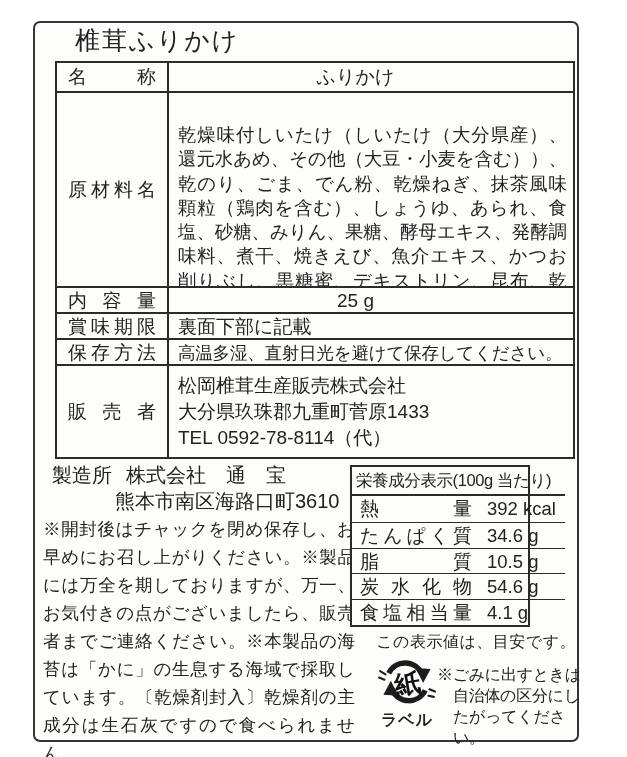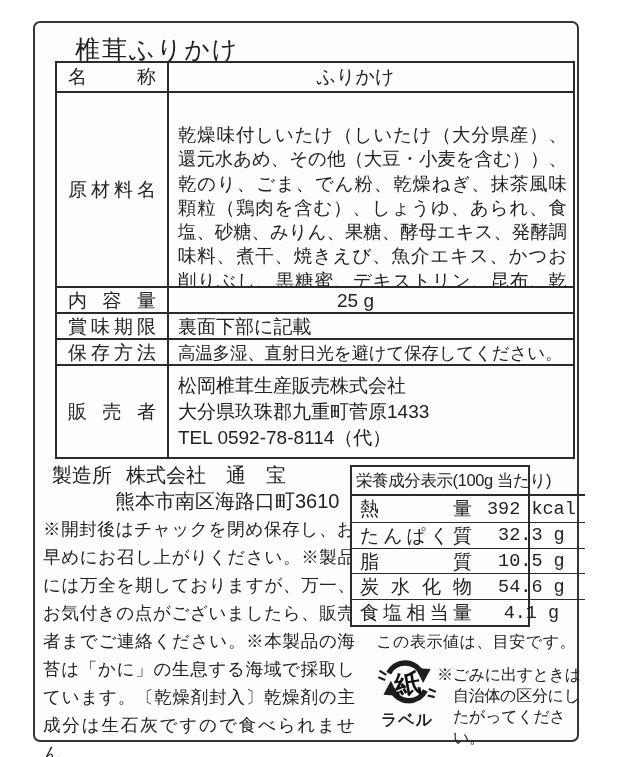--- a/index.html
+++ b/index.html
@@ -12,21 +12,21 @@
   }
   .page { position:relative; width:627px; height:757px; background:#ffffff; }
 
   
   .label {
     position:absolute; left:33px; top:21px; width:546px; height:721px;
     border:2.5px solid #343434; border-radius:7px; background:var(--paper);
   }
 
   .title {
-    position:absolute; left:40px; top:10px;
+    position:absolute; left:40px; top:1px;
     font-size:25px; letter-spacing:2px; font-weight:500; white-space:nowrap;
   }
 
   
   .spec-table {
     position:absolute; left:20px; top:38px; width:520px; height:398px;
     border:2.2px solid var(--line);
     display:grid; grid-template-rows:28px 195px 26px 26px 26px auto;
   }
   .spec-row { display:grid; grid-template-columns:112px 1fr; min-height:0; }
@@ -58,21 +58,21 @@
     display:grid; grid-template-rows:29px repeat(5,1fr); background:var(--paper);
   }
   .nutri-header {
     border-bottom:2px solid var(--line);
     display:flex; align-items:center; padding:0 4px;
     font-size:16.5px; letter-spacing:-0.4px; white-space:nowrap; overflow:hidden;
   }
   .nutri-row { display:grid; grid-template-columns:112px 1fr; align-items:center; padding:0 9px 0 8px; min-height:0;gap:15px; }
   .nutri-row + .nutri-row { border-top:1.8px solid var(--line); }
   .nutri-label { font-size:19px; text-align:justify; text-align-last:justify; }
-  .nutri-value { font-size:18.5px; text-align:center; white-space:nowrap;font-family:Liberation Mono, monospace; }
+  .nutri-value { font-size:18.5px; text-align:left; white-space:nowrap; }
 
   .nutri-note { position:absolute; left:315px; top:609px; width:226px; text-align:right; font-size:16px; letter-spacing:0.5px; white-space:nowrap; }
 
   
   .recycle { position:absolute; left:339px; top:633px; width:66px; text-align:center; }
   .recycle svg { display:block; margin:0 auto; }
   .recycle-caption { font-size:16px; font-weight:600; letter-spacing:1px; margin-top:-2px; }
   .disposal {
     position:absolute; left:402px; top:641px; width:146px;
     font-size:16px; line-height:21px; white-space:pre-line;
@@ -141,21 +141,21 @@
     <div class="notes">※開封後はチャックを閉め保存し、お早めにお召し上がりください。※製品には万全を期しておりますが、万一、お気付きの点がございましたら、販売者までご連絡ください。※本製品の海苔は「かに」の生息する海域で採取しています。〔乾燥剤封入〕乾燥剤の主成分は生石灰ですので食べられません。</div>
 
     <div class="nutri">
       <div class="nutri-header">栄養成分表示(100g 当たり)</div>
       <div class="nutri-row">
         <div class="nutri-label">熱量</div>
         <div class="nutri-value">392 kcal</div>
       </div>
       <div class="nutri-row">
         <div class="nutri-label">たんぱく質</div>
-        <div class="nutri-value">32.3 g</div>
+        <div class="nutri-value">34.6 g</div>
       </div>
       <div class="nutri-row">
         <div class="nutri-label">脂質</div>
         <div class="nutri-value">10.5 g</div>
       </div>
       <div class="nutri-row">
         <div class="nutri-label">炭水化物</div>
         <div class="nutri-value">54.6 g</div>
       </div>
       <div class="nutri-row">

